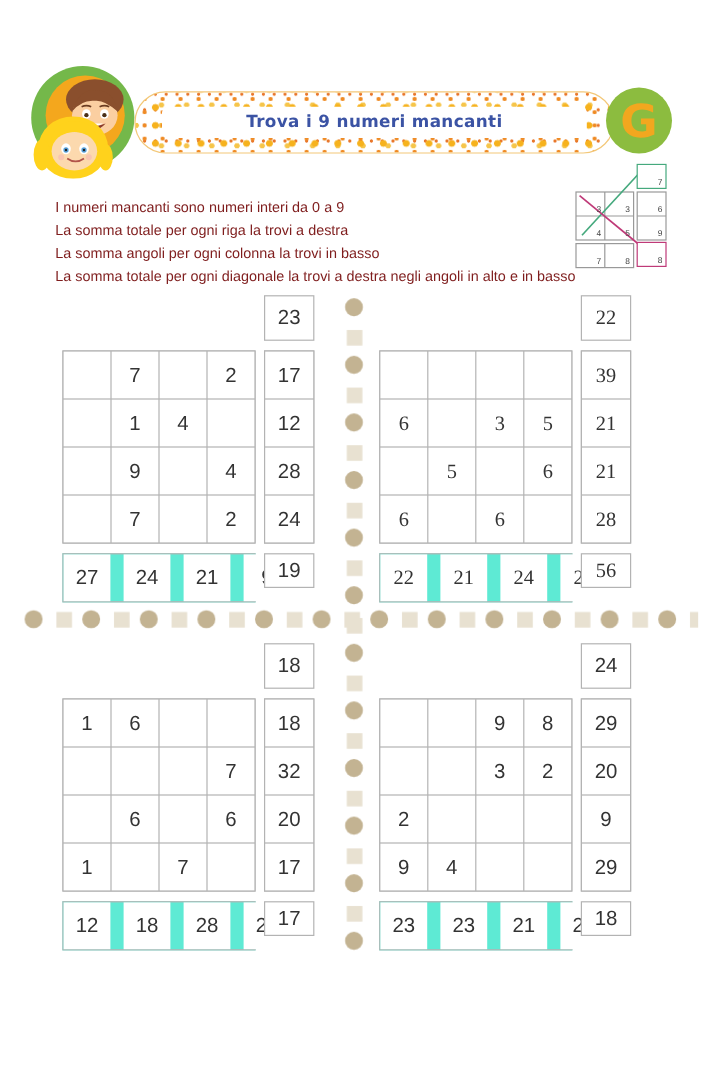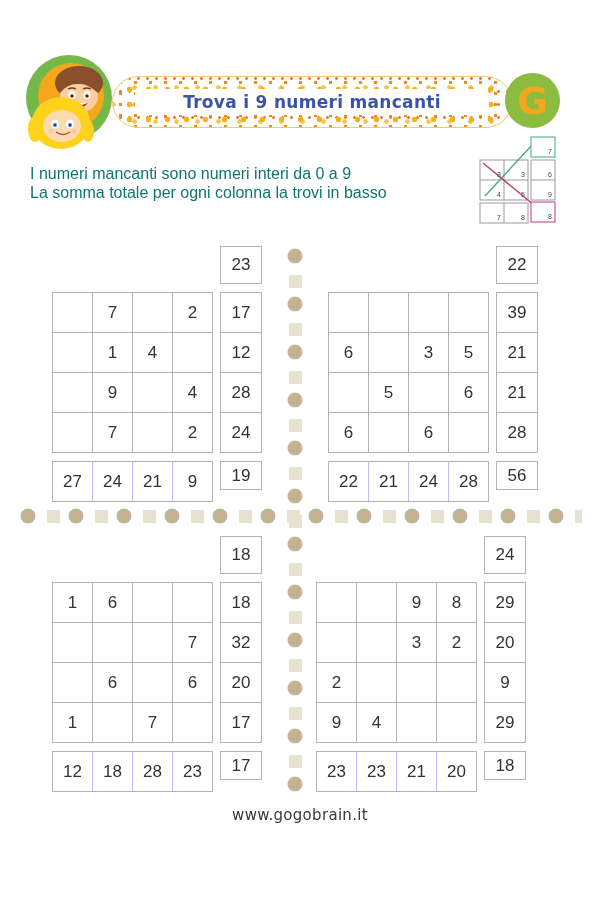--- a/index.html
+++ b/index.html
@@ -20,56 +20,56 @@
     background-size: 15px 11px, 19px 15px, 9px 13px, 21px 17px;
     background-position: 0 0, 7px 5px, 3px 8px, 11px 2px;
     border:1px solid #f3c879;
   }
   .banner-inner {
     position:absolute; left:22px; right:22px; top:12px; bottom:12px;
     background:#fff; border-radius:5px;
     display:flex; align-items:center; justify-content:center;
   }
   .banner-title {
-    font-family:"DejaVu Sans", sans-serif; font-weight:bold; font-size:17px;
+    font-family:"DejaVu Sans", sans-serif; font-weight:bold; font-size:14px;
     color:#3b53a4; letter-spacing:0.3px;
   }
   .g-logo {
     position:absolute; left:505px; top:73px; width:55px; height:55px;
     border-radius:50%; background:#8cbc3f;
     display:flex; align-items:center; justify-content:center;
   }
   .g-letter {
     font-family:"DejaVu Sans", sans-serif; font-weight:bold; font-size:38px;
     color:#f2a71f; line-height:1;
   }
 
   
-  .instructions { position:absolute; left:30px; top:164px; font-size:16px; color:#0f766e; line-height:19px; }
+  .instructions { position:absolute; left:46px; top:164px; font-size:12px; color:#7f1d1d; line-height:19px; }
 
   
   .example { position:absolute; left:478px; top:136px; }
   .example text { font-family:"Liberation Sans", sans-serif; font-size:7px; fill:#444; }
 
   
   .puzzle { position:absolute; width:217px; height:256px; }
   .pgrid {
     position:absolute; left:0; top:46px;
     display:grid; grid-template-columns:repeat(4,39px); grid-auto-rows:39px;
     gap:1px; background:#b3b3b3; border:1px solid #b3b3b3; width:159px;
   }
   .rowsums {
     position:absolute; left:168px; top:46px;
     display:grid; grid-template-columns:40px; grid-auto-rows:39px;
     gap:1px; background:#b3b3b3; border:1px solid #b3b3b3;
   }
   .colsums {
     position:absolute; left:0; top:215px;
     display:grid; grid-template-columns:repeat(4,39px); grid-auto-rows:39px;
-    gap:1px; background:#c4b5fd; border:1px solid #b3b3b3; width:159px;
+    gap:11px; background:#5eead4; border:1px solid #b3b3b3; width:159px;
   }
   .cell {
     background:#fff; display:flex; align-items:center; justify-content:center;
     font-size:17px; color:#333;
   }
   .sumbox {
     position:absolute; left:168px; width:42px; height:38px; box-sizing:border-box;
     border:1px solid #b3b3b3; background:#fff;
     display:flex; align-items:center; justify-content:center; font-size:17px; color:#333;
   }
@@ -129,21 +129,23 @@
       <span class="banner-title">Trova i 9 numeri mancanti</span>
     </div>
   </div>
 
   <div class="g-logo">
     <span class="g-letter">G</span>
   </div>
 
   <div class="instructions">
     <div>I numeri mancanti sono numeri interi da 0 a 9</div>
-    <div>La somma totale per ogni colonna la trovi in basso</div>
+    <div>La somma totale per ogni riga la trovi a destra</div>
+    <div>La somma angoli per ogni colonna la trovi in basso</div>
+    <div>La somma totale per ogni diagonale la trovi a destra negli angoli in alto e in basso</div>
   </div>
 
   <svg class="example" width="88" height="90" viewBox="0 0 88 90">
 
     <rect x="2" y="24" width="48" height="40" fill="#fff" stroke="#999"></rect>
     <line x1="26" y1="24" x2="26" y2="64" stroke="#999"></line>
     <line x1="2" y1="44" x2="50" y2="44" stroke="#999"></line>
 
     <rect x="53" y="24" width="24" height="40" fill="#fff" stroke="#999"></rect>
     <line x1="53" y1="44" x2="77" y2="44" stroke="#999"></line>
@@ -196,21 +198,21 @@
         <div class="cell">24</div>
       </div>
       <div class="colsums">
         <div class="cell">27</div>
         <div class="cell">24</div>
         <div class="cell">21</div>
         <div class="cell">9</div>
       </div>
       <div class="sumbox diag-down">19</div>
     </div>
-  <div class="puzzle" style="left:328px; top:246px;">
+  <div class="puzzle" style="left:316px; top:246px;font-family:Liberation Serif, serif;">
       <div class="sumbox diag-up">22</div>
       <div class="pgrid">
         <div class="cell"></div>
         <div class="cell"></div>
         <div class="cell"></div>
         <div class="cell"></div>
         <div class="cell">6</div>
         <div class="cell"></div>
         <div class="cell">3</div>
         <div class="cell">5</div>
@@ -319,15 +321,14 @@
   <svg class="divider divider-v" width="16" height="550">
     <defs>
       <pattern id="vp" width="16" height="48" patternUnits="userSpaceOnUse">
         <circle cx="8" cy="10" r="7.5" fill="#c3b392"></circle>
         <rect x="2" y="29" width="13" height="13" fill="#e8e1d1"></rect>
       </pattern>
     </defs>
     <rect width="16" height="550" fill="url(#vp)"></rect>
   </svg>
 
-  <div class="footer">www.gogobrain.it</div>
 
 </div>
 
 </body></html>

